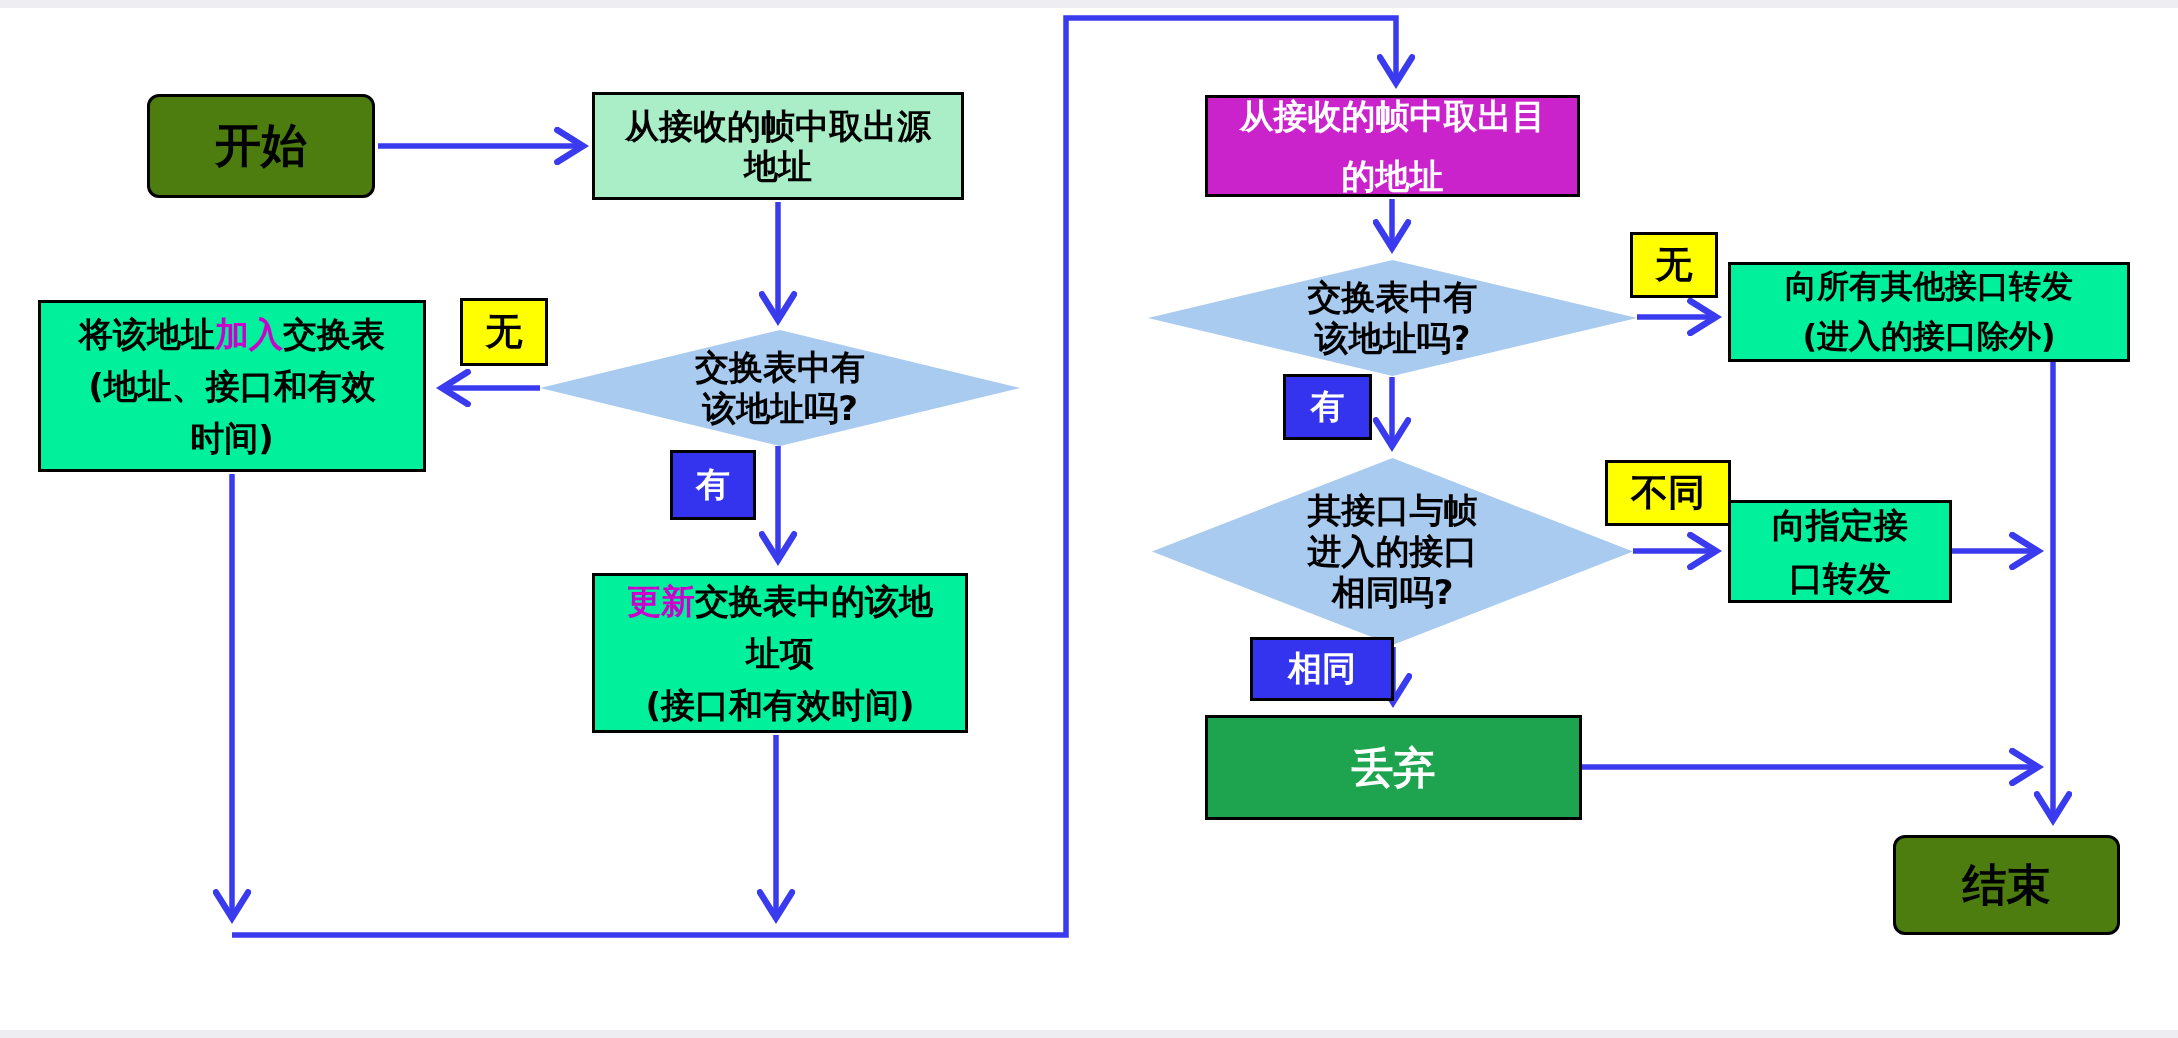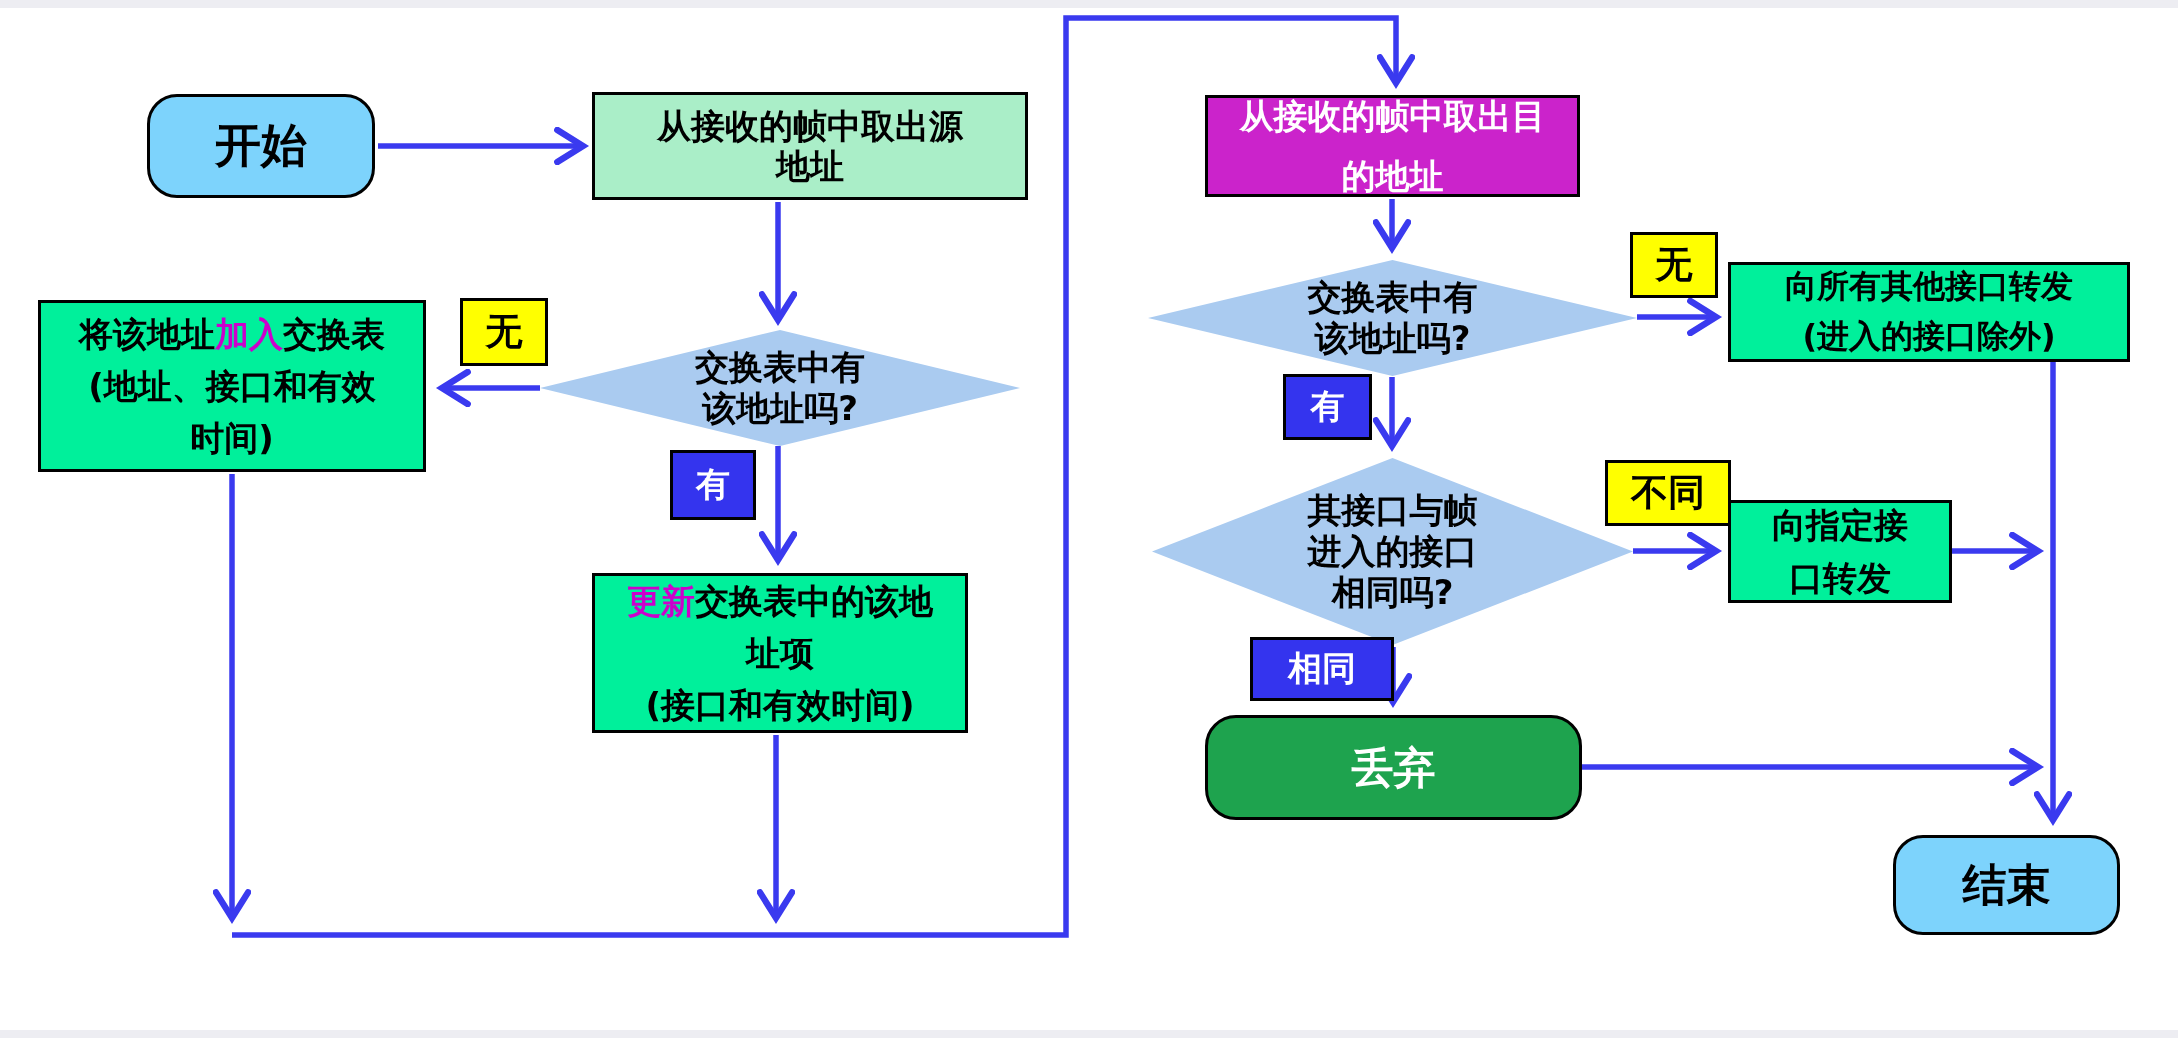--- a/index.html
+++ b/index.html
@@ -8,21 +8,21 @@
     width:2178px;height:1038px;
     background:#ffffff;
     font-family:"DejaVu Sans","Liberation Sans",sans-serif;
     overflow:hidden;
   }
   .edge-strip{position:absolute;left:0;width:2178px;height:8px;background:#ededf2;}
   .connectors{position:absolute;left:0;top:0;z-index:1;}
   .node{position:absolute;z-index:2;display:flex;flex-direction:column;
         align-items:center;justify-content:center;text-align:center;
         font-weight:bold;color:#000;box-sizing:border-box;}
-  .terminal{background:#7dd3fc;border:3px solid #000;border-radius:30px;font-size:46px;}
+  .terminal{background:#4d7c0f;border:3px solid #000;border-radius:12px;font-size:46px;}
   .process{border:3px solid #000;font-size:34px;line-height:1.18;}
   .mint{background:#aaeec8;}
   .green{background:#00f09b;gap:12px;}
   .magenta{background:#cb23cb;color:#ffffff;}
   .darkgreen{background:#1ea34e;color:#ffffff;font-size:42px;}
   .diamond{background:#aacbf0;border:none;font-size:34px;line-height:1.2;
            clip-path:polygon(50% 0%,100% 50%,50% 100%,0% 50%);}
   .elabel{position:absolute;z-index:3;display:flex;align-items:center;justify-content:center;
           font-weight:bold;box-sizing:border-box;border:3px solid #000;}
   .elabel.no{background:#ffff00;color:#000;font-size:37px;}
@@ -61,21 +61,21 @@
       <path d="M2053 362 V820" marker-end="url(#arrow)"></path>
       <path d="M1393 647 V702" marker-end="url(#arrow)"></path>
       <path d="M1582 767 H2038" marker-end="url(#arrow)"></path>
     </g>
   </svg>
 
   <div class="node terminal" style="left:147px;top:94px;width:228px;height:104px;">
     <span>开始</span>
   </div>
 
-  <div class="node process mint" style="left:592px;top:92px;width:436px;height:108px;">
+  <div class="node process mint" style="left:592px;top:92px;width:372px;height:108px;">
     <div class="ln">从接收的帧中取出源</div>
     <div class="ln">地址</div>
   </div>
 
   <div class="node diamond" style="left:540px;top:330px;width:480px;height:116px;">
     <div class="ln">交换表中有</div>
     <div class="ln">该地址吗?</div>
   </div>
 
   <div class="node process green" style="left:38px;top:300px;width:388px;height:172px;">
@@ -113,21 +113,21 @@
     <div class="ln">其接口与帧</div>
     <div class="ln">进入的接口</div>
     <div class="ln">相同吗?</div>
   </div>
 
   <div class="node process green" style="left:1728px;top:500px;width:224px;height:103px;">
     <div class="ln">向指定接</div>
     <div class="ln">口转发</div>
   </div>
 
-  <div class="node process darkgreen" style="left:1205px;top:715px;width:377px;height:105px;border-radius:31px;">
+  <div class="node process darkgreen" style="left:1205px;top:715px;width:377px;height:105px;">
     <span>丢弃</span>
   </div>
 
   <div class="node terminal" style="left:1893px;top:835px;width:227px;height:100px;font-size:44px;">
     <span>结束</span>
   </div>
 
   <div class="elabel no" style="left:460px;top:298px;width:88px;height:68px;">无</div>
   <div class="elabel yes" style="left:670px;top:450px;width:86px;height:70px;">有</div>
   <div class="elabel no" style="left:1630px;top:232px;width:88px;height:66px;">无</div>

